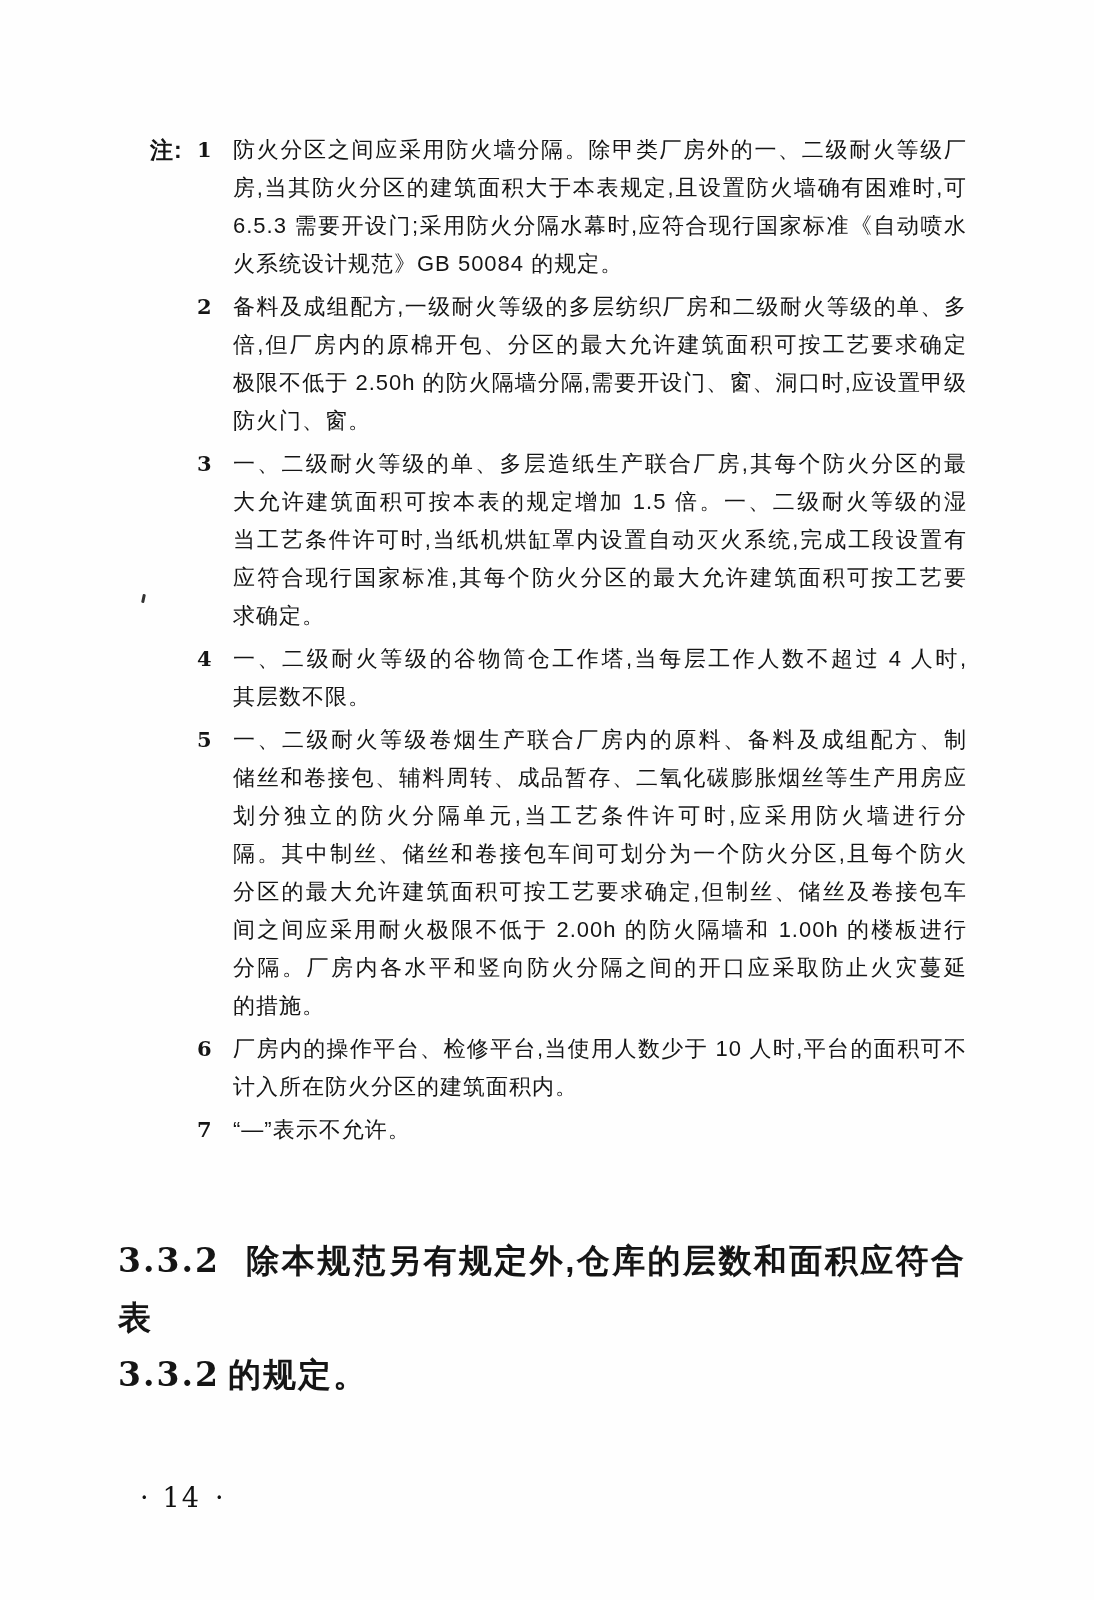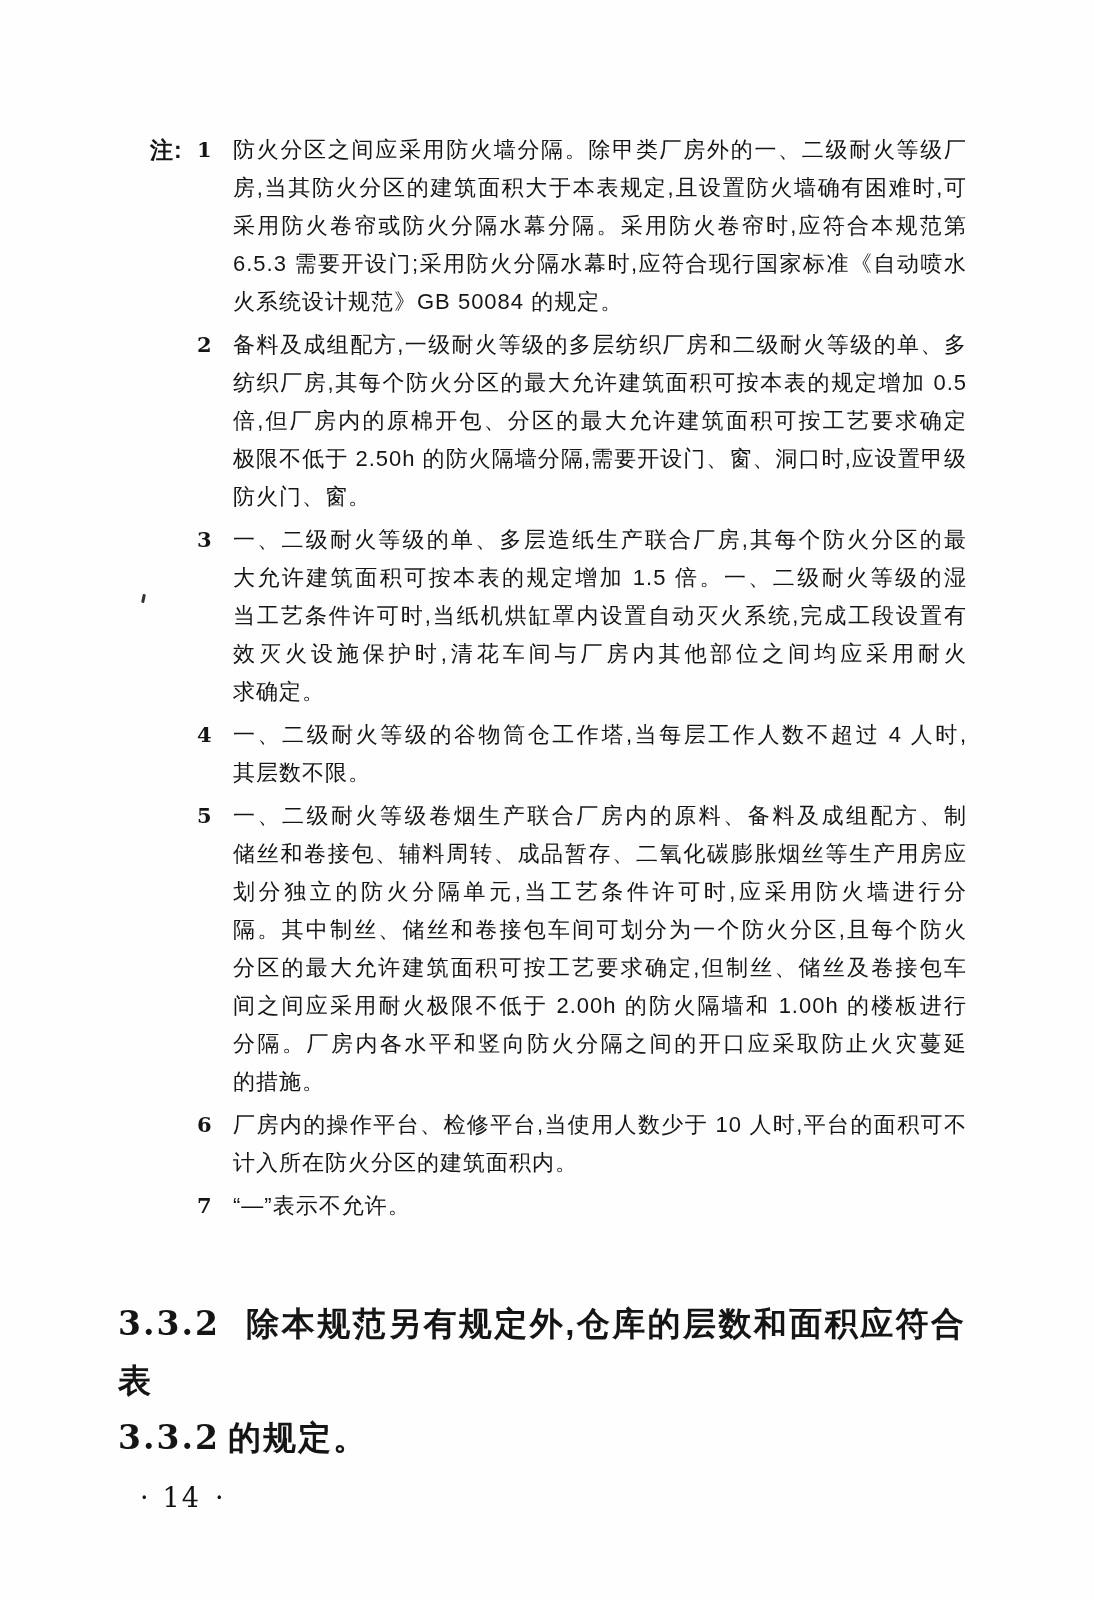--- a/index.html
+++ b/index.html
@@ -53,21 +53,21 @@
   .nline.fill {
     white-space: normal;
     text-align: justify;
     text-align-last: justify;
   }
 
   
   .section {
     position: absolute;
     left: 118px;
-    top: 1295px;
+    top: 1232px;
     width: 848px;
   }
   .sec-line {
     font-size: 33px;
     font-weight: 700;
     line-height: 57px;
     letter-spacing: 2px;
   }
   .sec-line1 { text-align: justify; text-align-last: justify; }
   .sec-num {
@@ -117,42 +117,40 @@
 <div class="page">
 
   <div class="notes">
     <div class="note-label">注:</div>
     <div>
         <div class="note">
           <div class="note-num">1</div>
           <div class="note-body">
             <div class="nline fill">防火分区之间应采用防火墙分隔。除甲类厂房外的一、二级耐火等级厂</div>
             <div class="nline fill">房,当其防火分区的建筑面积大于本表规定,且设置防火墙确有困难时,可</div>
-            <div class="nline fill">采用防火卷帘或防火分隔水幕分隔。采用防火卷帘时,应符合本规范第</div>
             <div class="nline fill">6.5.3 需要开设门;采用防火分隔水幕时,应符合现行国家标准《自动喷水灭</div>
             <div class="nline">火系统设计规范》GB 50084 的规定。</div>
           </div>
         </div>
         <div class="note">
           <div class="note-num">2</div>
           <div class="note-body">
             <div class="nline fill">备料及成组配方,一级耐火等级的多层纺织厂房和二级耐火等级的单、多层</div>
-            <div class="nline fill">纺织厂房,其每个防火分区的最大允许建筑面积可按本表的规定增加 0.5</div>
             <div class="nline fill">倍,但厂房内的原棉开包、分区的最大允许建筑面积可按工艺要求确定</div>
             <div class="nline fill">极限不低于 2.50h 的防火隔墙分隔,需要开设门、窗、洞口时,应设置甲级</div>
             <div class="nline">防火门、窗。</div>
           </div>
         </div>
         <div class="note">
           <div class="note-num">3</div>
           <div class="note-body">
             <div class="nline fill">一、二级耐火等级的单、多层造纸生产联合厂房,其每个防火分区的最</div>
             <div class="nline fill">大允许建筑面积可按本表的规定增加 1.5 倍。一、二级耐火等级的湿</div>
             <div class="nline fill">当工艺条件许可时,当纸机烘缸罩内设置自动灭火系统,完成工段设置有</div>
-            <div class="nline fill">效灭火设施保护时,清花车间与厂房内其他部位之间均应采用耐火</div>
+            <div class="nline fill">应符合现行国家标准,其每个防火分区的最大允许建筑面积可按工艺要</div>
             <div class="nline">求确定。</div>
           </div>
         </div>
         <div class="note">
           <div class="note-num">4</div>
           <div class="note-body">
             <div class="nline fill">一、二级耐火等级的谷物筒仓工作塔,当每层工作人数不超过 4 人时,</div>
             <div class="nline">其层数不限。</div>
           </div>
         </div>

